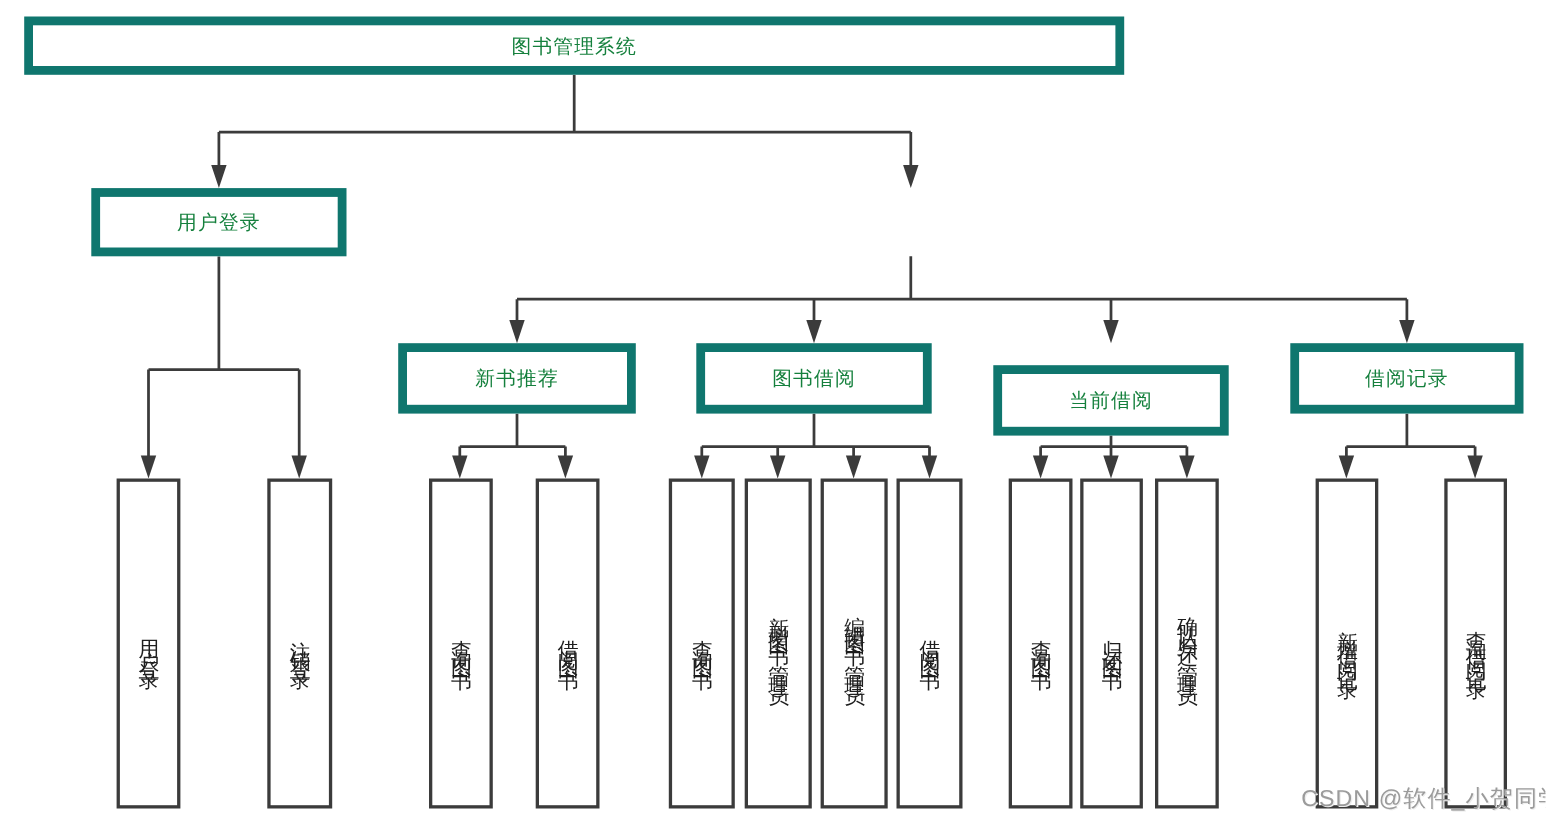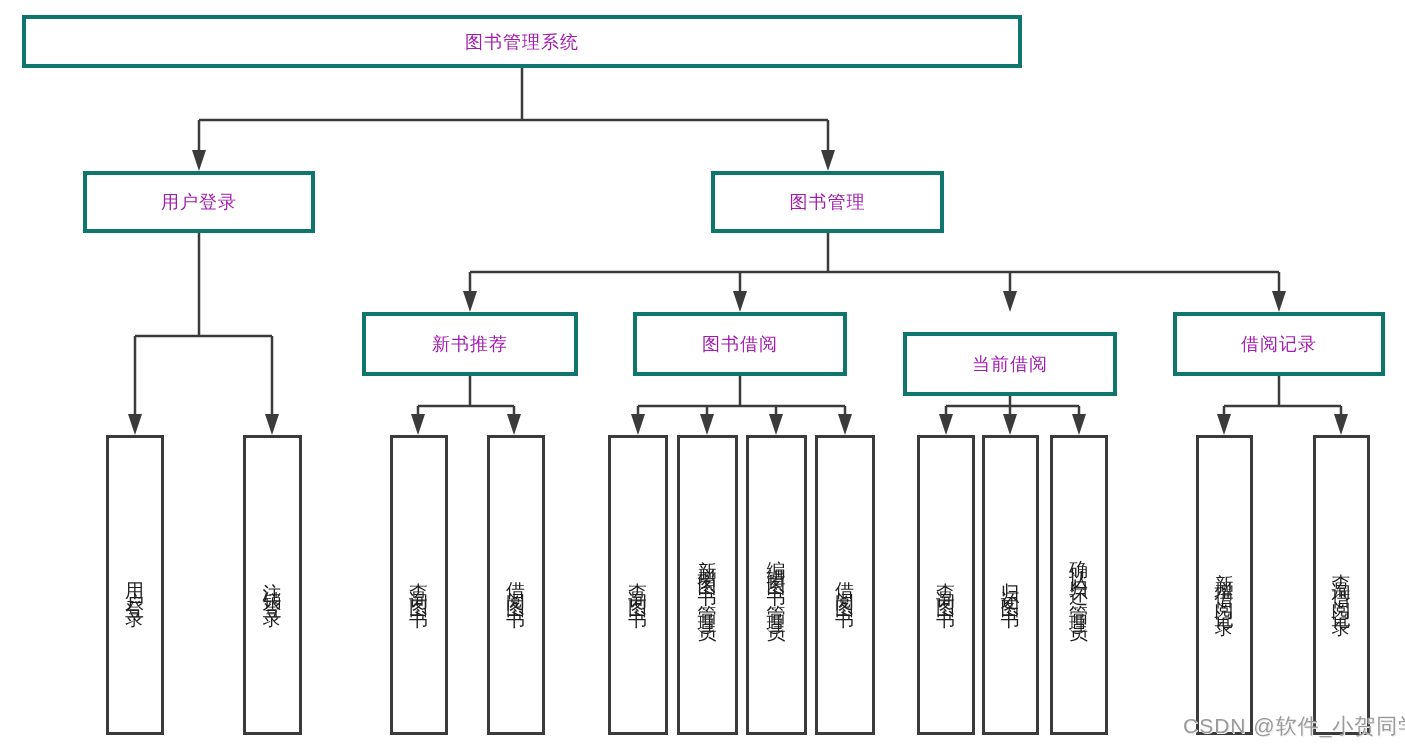--- a/index.html
+++ b/index.html
@@ -12,23 +12,23 @@
   }
   #canvas {
     position: absolute; left: 0; top: 0;
     width: 1405px; height: 747px;
     background: #ffffff;
   }
   .hnode {
     position: absolute;
     box-sizing: border-box;
     background: #ffffff;
-    border: 4px solid #0f766e;
+    border: 8px solid #0f766e;
     display: flex; align-items: center; justify-content: center;
-    font-size: 18px; color: #a21caf;
+    font-size: 18px; color: #15803d;
     letter-spacing: 1px;
     white-space: nowrap;
     z-index: 2;
   }
   .vnode {
     position: absolute;
     box-sizing: border-box;
     background: #ffffff;
     border: 3px solid #3b3b3b;
     display: flex; align-items: center; justify-content: center;
@@ -97,21 +97,20 @@
         <use href="#ah" x="1010" y="435"></use>
       <use href="#ah" x="1079" y="435"></use>
       <use href="#ah" x="1224" y="435"></use>
         <use href="#ah" x="1341" y="435"></use>
     </g>
   </svg>
 
   <div class="hnode" style="left:22px; top:15px; width:1000px; height:53px;">图书管理系统</div>
 
   <div class="hnode" style="left:83px; top:171px; width:232px; height:62px;">用户登录</div>
-  <div class="hnode" style="left:711px; top:171px; width:233px; height:62px;">图书管理</div>
 
   <div class="hnode" style="left:362px; top:312px; width:216px; height:64px;">新书推荐</div>
   <div class="hnode" style="left:633px; top:312px; width:214px; height:64px;">图书借阅</div>
   <div class="hnode" style="left:903px; top:312px; width:214px; height:64px;margin-top:20px;">当前借阅</div>
   <div class="hnode" style="left:1173px; top:312px; width:212px; height:64px;">借阅记录</div>
 
   <div class="vnode" style="left:106px; top:435px; width:58px; height:300px;">用户登录</div>
   <div class="vnode" style="left:243px; top:435px; width:59px; height:300px;">注销登录</div>
 
   <div class="vnode" style="left:390px; top:435px; width:58px; height:300px;">查询图书</div>

